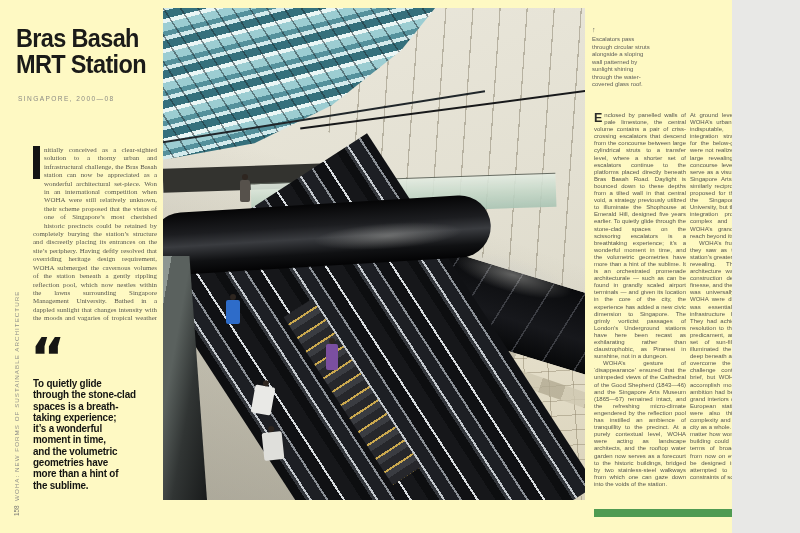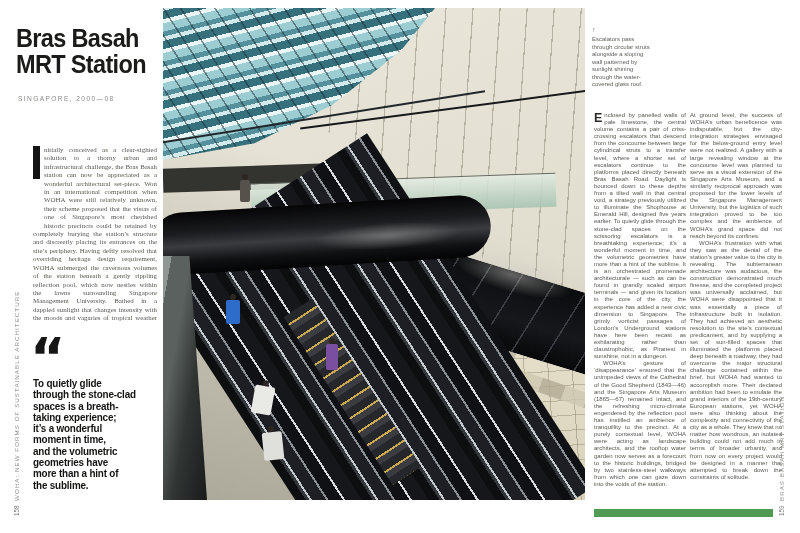--- a/index.html
+++ b/index.html
@@ -1,16 +1,16 @@
 <!DOCTYPE html>
 <html lang="en"><head>
 <meta charset="utf-8">
 <style>
   html,body{margin:0;padding:0;background:#e8e8e6;}
-  .spread{position:relative;width:800px;height:533px;background:#ffffff;overflow:hidden;
+  .spread{position:relative;width:732px;height:533px;background:#fef9c3;overflow:hidden;
           font-family:"Liberation Sans",sans-serif;}
 
   
   .vtext{position:absolute;white-space:nowrap;transform:rotate(-90deg);transform-origin:0 0;
          font-size:6.2px;letter-spacing:1.05px;color:#8f8f8a;}
   .pagenum{position:absolute;white-space:nowrap;transform:rotate(-90deg);transform-origin:0 0;
            font-size:6.4px;color:#7c7c77;}
   .title{position:absolute;left:16px;top:25px;font-weight:bold;color:#1b1b19;
          font-size:25px;line-height:26px;letter-spacing:-0.7px;transform:scaleX(0.94);transform-origin:0 0;}
   .subtitle{position:absolute;left:18px;top:95px;font-size:6.6px;letter-spacing:1.4px;color:#8b8b85;}

